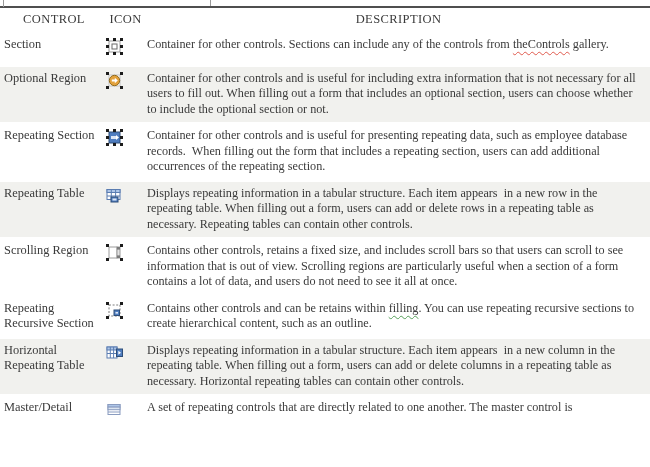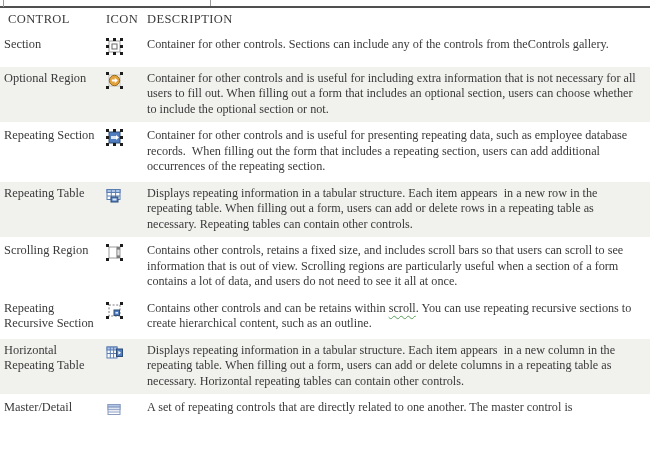--- a/index.html
+++ b/index.html
@@ -12,41 +12,41 @@
   .tick-left { left:3px; height:7px; }
   .tick-mid  { left:210px; height:6px; }
 
   table.ctl { border-collapse:collapse; table-layout:fixed; width:650px; margin-top:6px; }
   col.c-control { width:100px; }
   col.c-icon    { width:45px;  }
   col.c-desc    { width:505px; }
 
   thead tr { border-top:2px solid var(--rule,#4f4f4f); border-bottom:1px solid var(--rule,#4f4f4f); }
   th {
-    text-align:left; font-weight:normal; font-size:12.5px; color:var(--text,#3a3a3a);
+    text-align:center; font-weight:normal; font-size:12.5px; color:var(--text,#3a3a3a);
     padding:4px 0 4px 0; letter-spacing:0.4px;
   }
   th.h-control { padding-left:8px; }
   th.h-icon    { padding-left:6px; }
   th.h-desc    { padding-left:2px;margin-left:42px; }
 
   td { vertical-align:top; font-size:12.2px; line-height:15.5px;
        padding-top:4px; padding-bottom:5px;
        border-top:2px solid #fff; border-bottom:1px solid #fff; }
   tr.shaded td { background:var(--shade,#f1f1ee); }
 
   td.cell-control { padding-left:4px; padding-right:4px; font-size:12.4px; }
   td.cell-icon    { padding-left:6px; }
   td.cell-desc    { padding-left:2px; padding-right:10px; }
 
   .icon { display:inline-block; width:17px; height:17px; margin-top:1px; }
   .icon svg { display:block; }
 
   .squiggly-red {
-    text-decoration-style:wavy;
+    text-decoration:underline; text-decoration-style:wavy;
     text-decoration-color:var(--spell,#e05a4e);
     text-decoration-thickness:1px; text-underline-offset:2.5px;
   }
   .squiggly-green {
     text-decoration:underline; text-decoration-style:wavy;
     text-decoration-color:var(--grammar,#57a05a);
     text-decoration-thickness:1px; text-underline-offset:2.5px;
   }
 </style>
 </head>
@@ -153,21 +153,21 @@
     <td class="cell-control"><span>Repeating Recursive Section</span></td>
     <td class="cell-icon"><span class="icon"><svg width="17" height="17" viewBox="0 0 17 17">
       <rect x="3" y="3" width="11" height="11" fill="#fff" stroke="#7e7e7e" stroke-dasharray="2,1.6"></rect>
       <rect x="8" y="8" width="5.5" height="5.5" fill="#4f7dbf" stroke="#2e4e78"></rect>
       <rect x="9.5" y="10" width="2.5" height="1.6" fill="#dce6f5"></rect>
                 <rect x="0" y="0" width="3" height="3" fill="#1c1c1c"></rect>
                 <rect x="14" y="0" width="3" height="3" fill="#1c1c1c"></rect>
                 <rect x="0" y="14" width="3" height="3" fill="#1c1c1c"></rect>
                 <rect x="14" y="14" width="3" height="3" fill="#1c1c1c"></rect>
               </svg></span></td>
-    <td class="cell-desc"><span>Contains other controls and can be retains within </span><span class="squiggly-green">scroll</span><span>. You can use repeating recursive sections to create hierarchical content, such as an outline.</span></td>
+    <td class="cell-desc"><span>Contains other controls and can be retains within </span><span class="squiggly-green">filling</span><span>. You can use repeating recursive sections to create hierarchical content, such as an outline.</span></td>
   </tr>
 
   <tr class="shaded">
     <td class="cell-control"><span>Horizontal Repeating Table</span></td>
     <td class="cell-icon"><span class="icon"><svg width="17" height="17" viewBox="0 0 17 17">
       <rect x="1" y="3" width="10" height="11" fill="#fff" stroke="#5b7db1"></rect>
       <rect x="1" y="3" width="10" height="3" fill="#aec6e8" stroke="#5b7db1"></rect>
       <line x1="4.3" y1="3" x2="4.3" y2="14" stroke="#5b7db1"></line>
       <line x1="7.6" y1="3" x2="7.6" y2="14" stroke="#5b7db1"></line>
       <line x1="1" y1="9.5" x2="11" y2="9.5" stroke="#5b7db1"></line>

